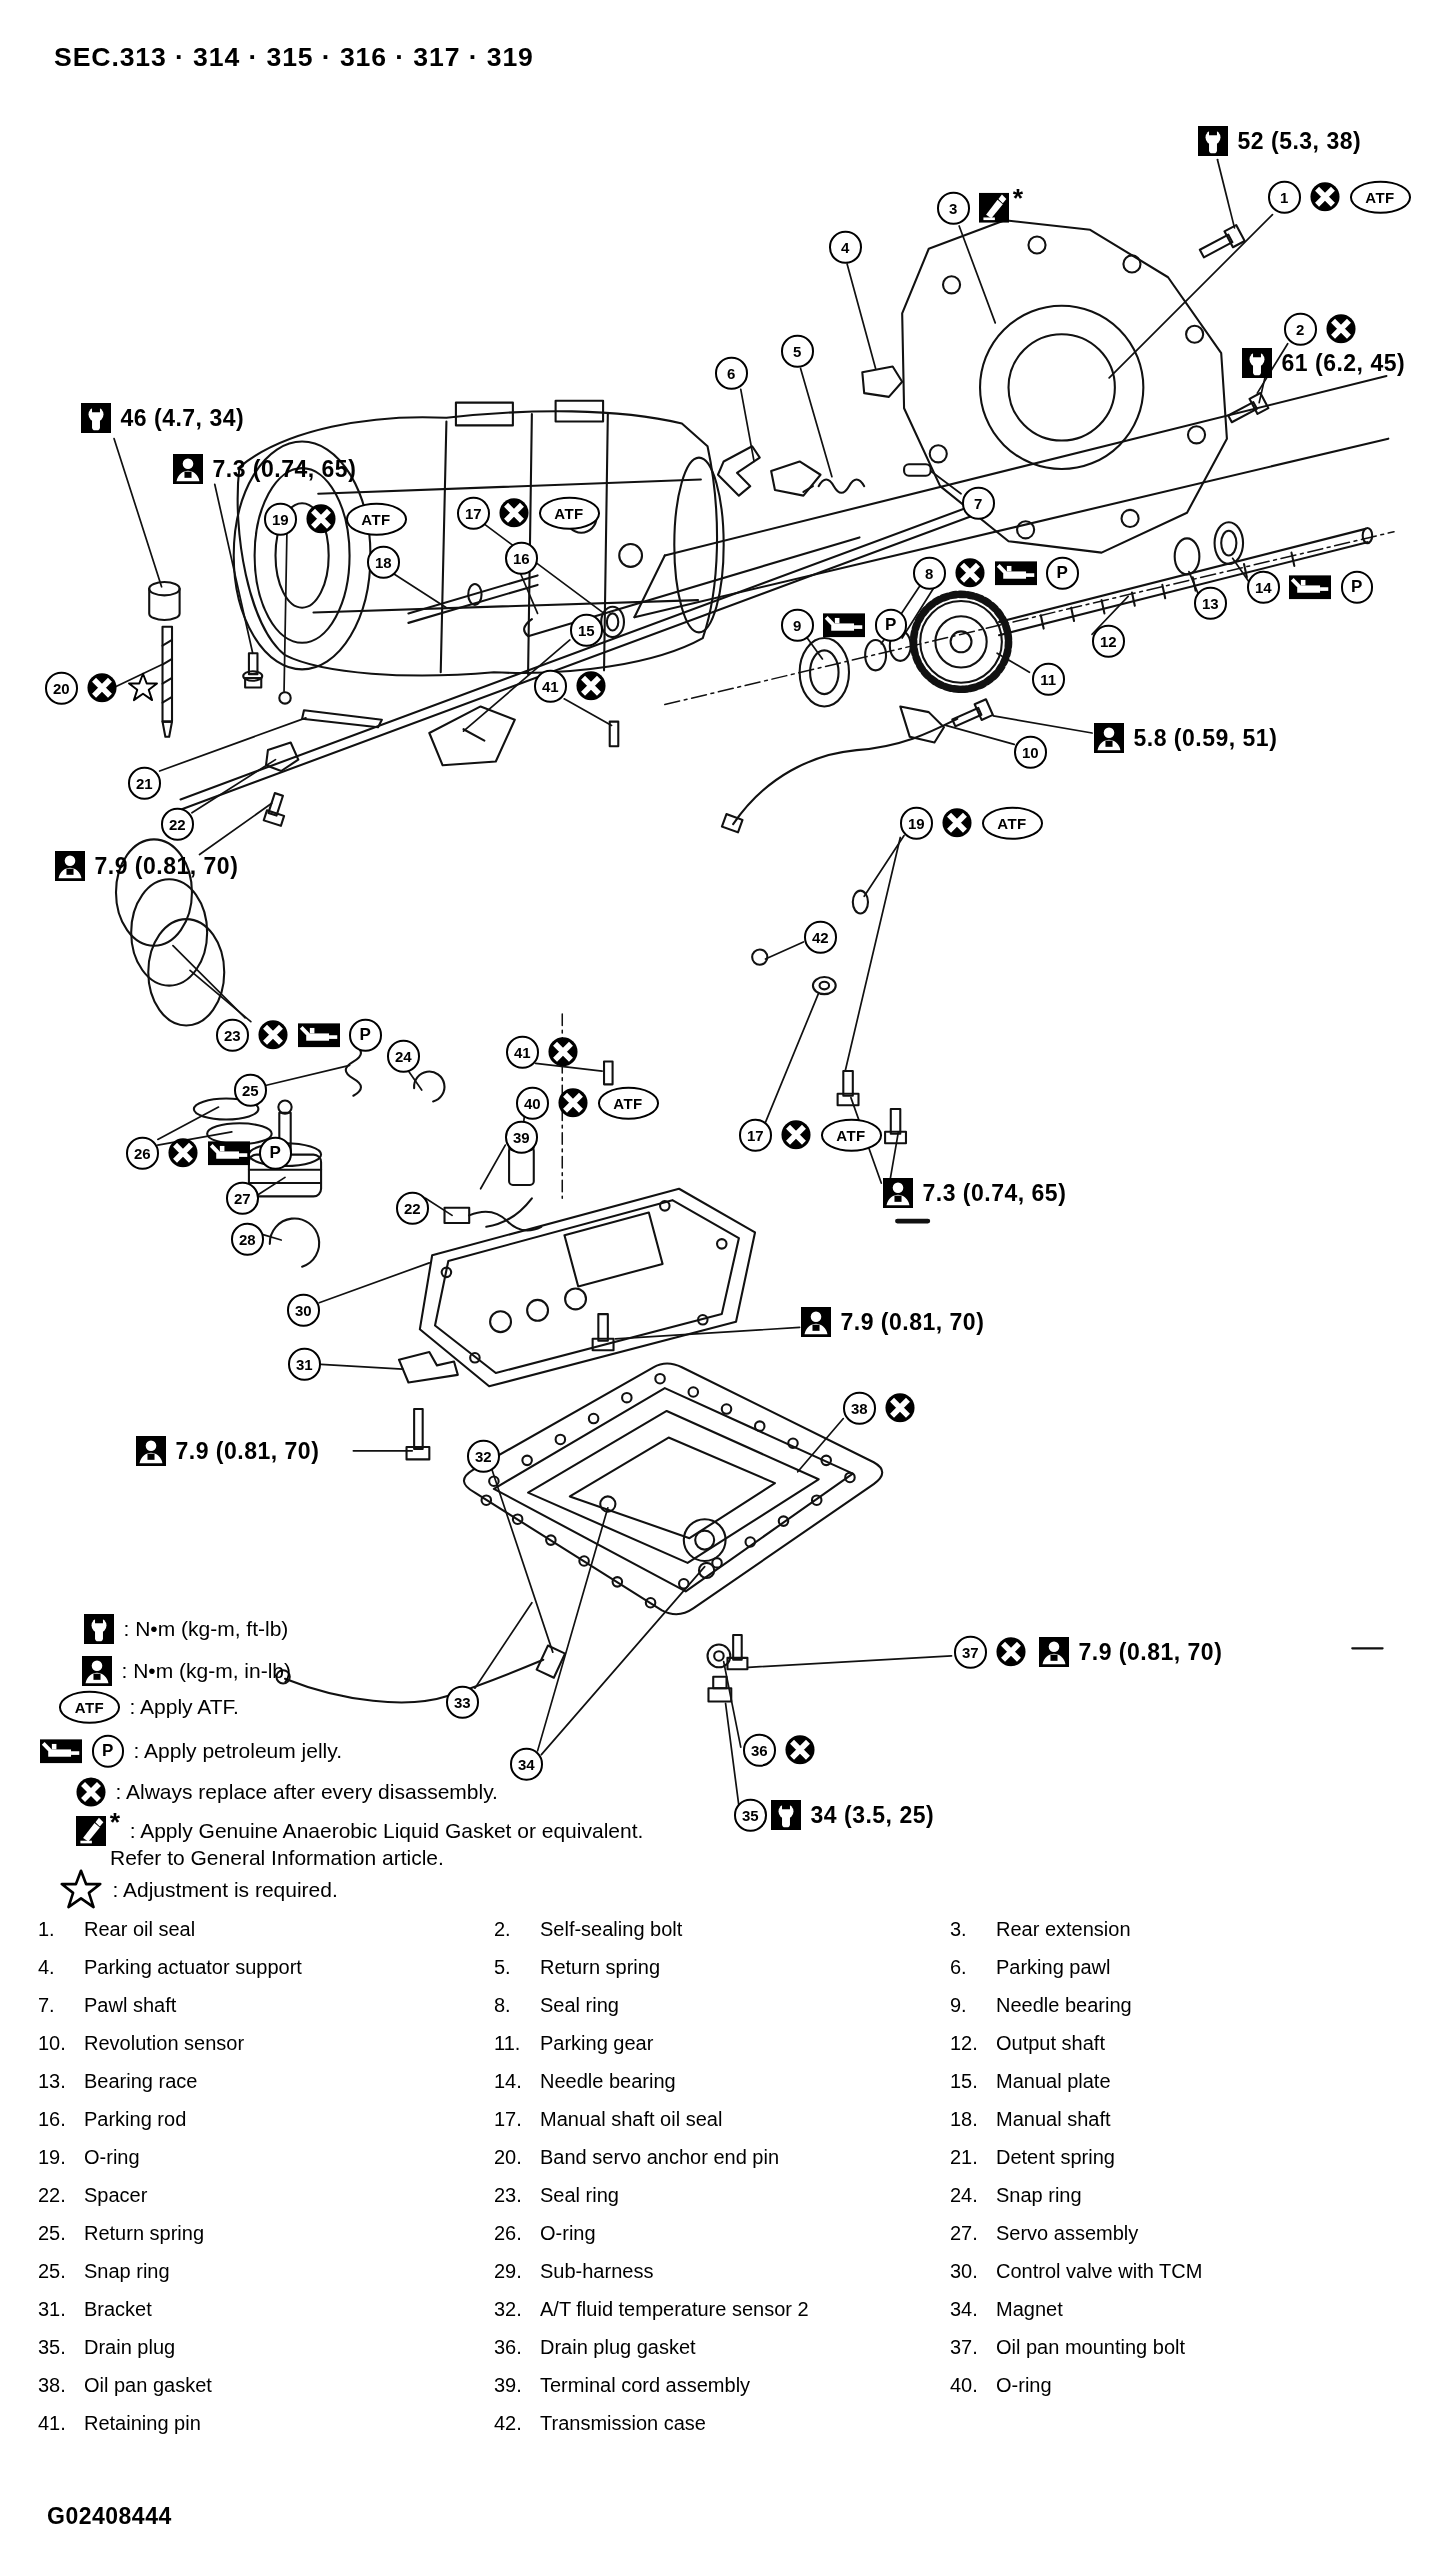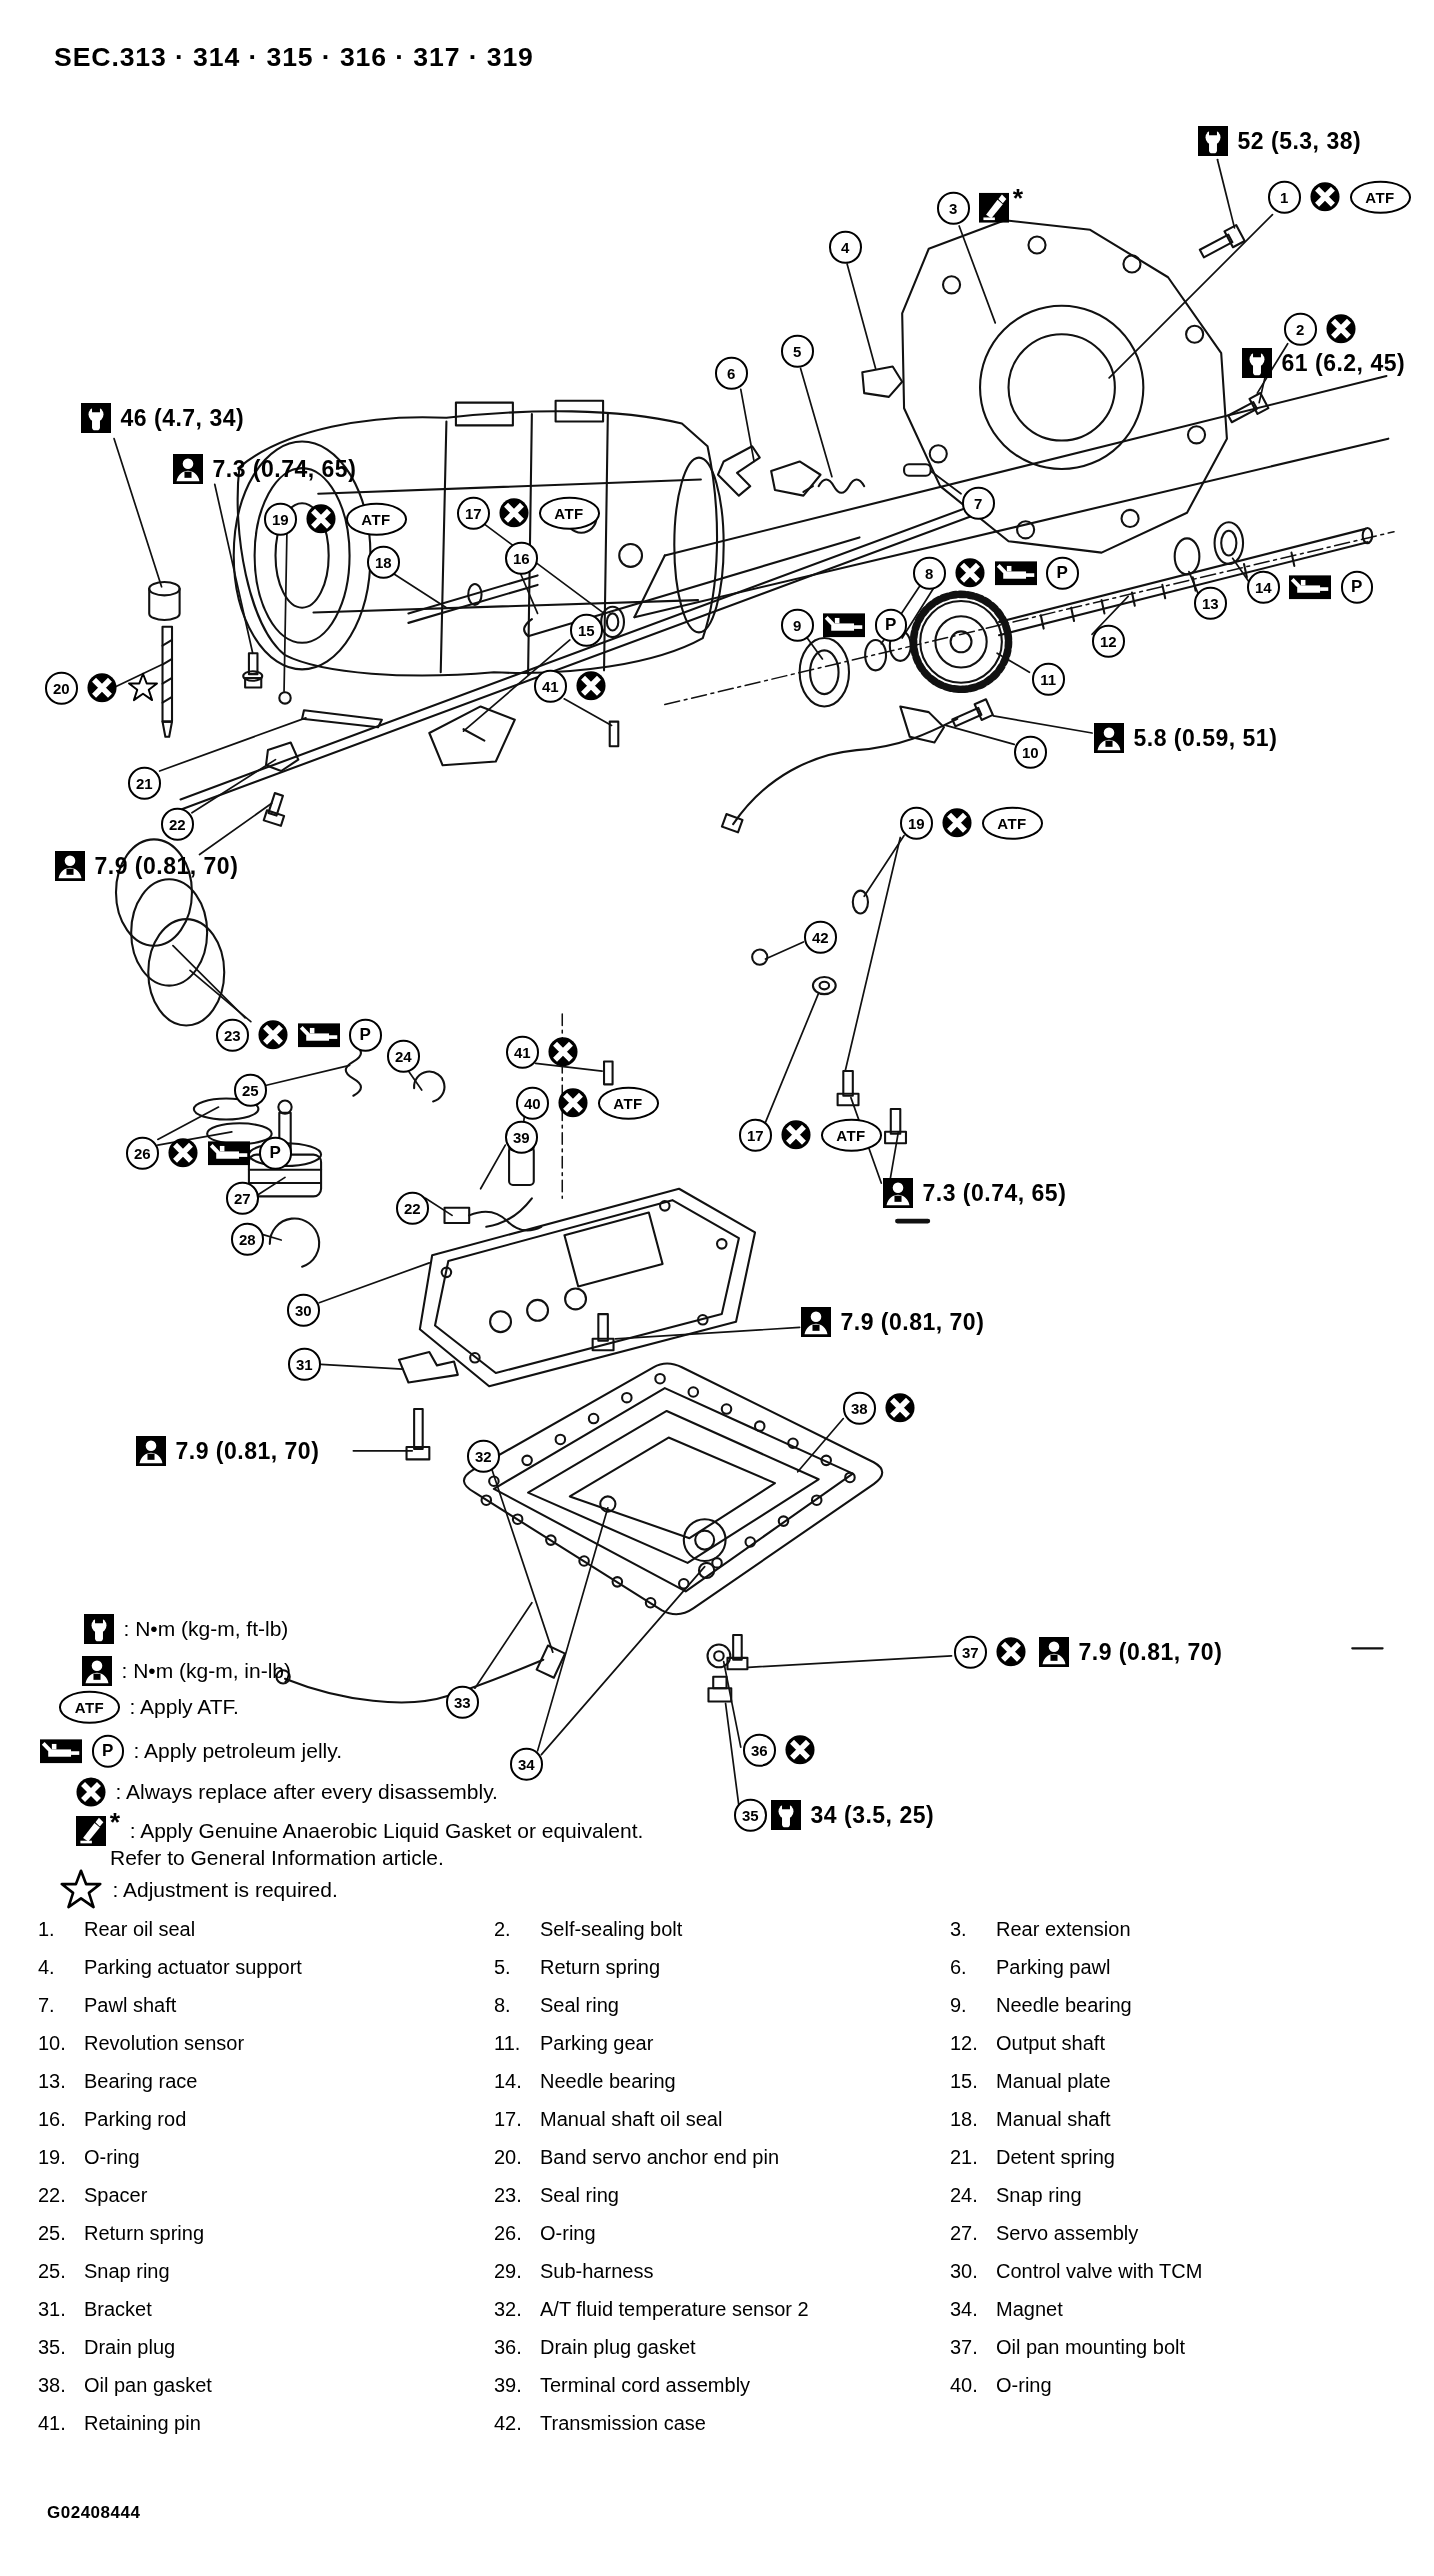--- a/index.html
+++ b/index.html
@@ -1,20 +1,20 @@
 <!DOCTYPE html>
 <html style="font-size:15px"><head>
 <meta charset="utf-8">
 <style>
   html,body{margin:0;padding:0;background:#fff;}
   #stage{position:relative;width:1435px;height:2576px;background:#fff;overflow:hidden;
          font-family:"Liberation Sans",sans-serif;color:#000;}
   #art{position:absolute;left:0;top:0;}
   .hdr{position:absolute;left:54px;top:42px;font-size:26.6px;font-weight:bold;letter-spacing:0.9px;}
-  .ftr{position:absolute;left:47px;top:2503px;font-size:17px;font-weight:bold;letter-spacing:0.5px;}
+  .ftr{position:absolute;left:47px;top:2503px;font-size:23px;font-weight:bold;letter-spacing:0.5px;}
   .abs-row{position:absolute;transform:translateY(-50%);display:flex;align-items:center;gap:9.5px;white-space:nowrap;}
   .co{width:28.5px;height:28.5px;border:2.4px solid #000;border-radius:50%;background:#fff;
       display:flex;align-items:center;justify-content:center;font-size:15px;font-weight:bold;flex:none;}
   .symx{width:30px;height:30px;flex:none;display:block;}
   .symx svg{width:100%;height:100%;display:block;}
   .atf{width:57px;height:28.5px;border:2.4px solid #000;border-radius:50%;background:#fff;
        display:flex;align-items:center;justify-content:center;font-size:15px;font-weight:bold;letter-spacing:0.5px;flex:none;}
   .pcirc{width:28.5px;height:28.5px;border:2.4px solid #000;border-radius:50%;background:#fff;
        display:flex;align-items:center;justify-content:center;font-size:17px;font-weight:bold;flex:none;}
   .box{width:30px;height:30px;flex:none;display:block;}

